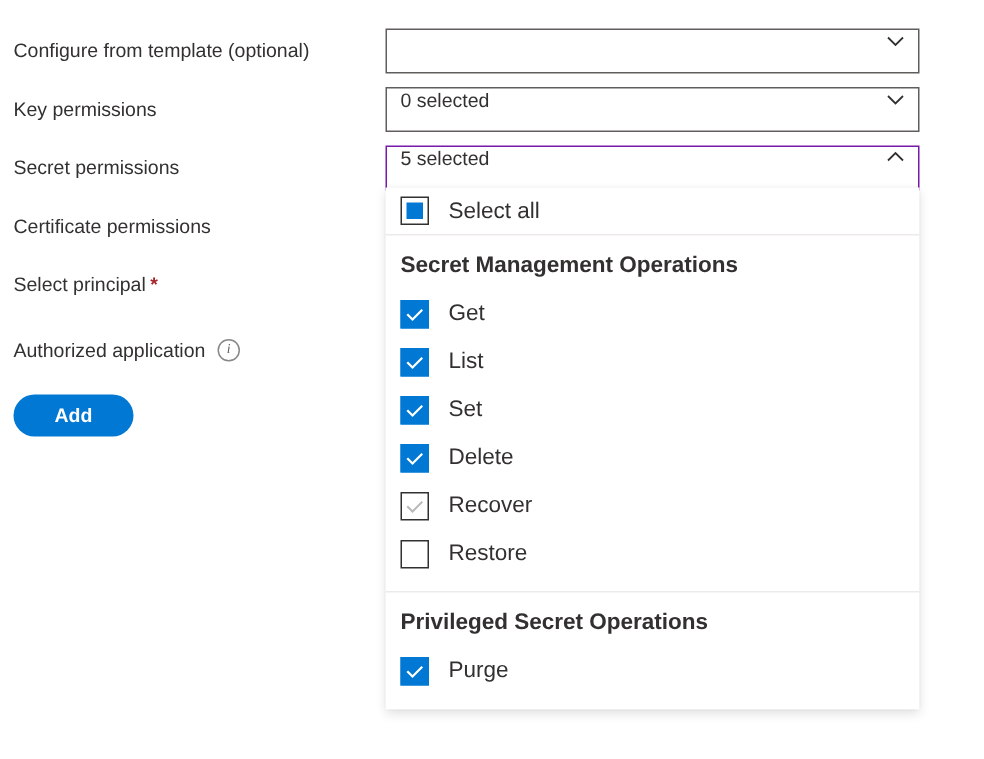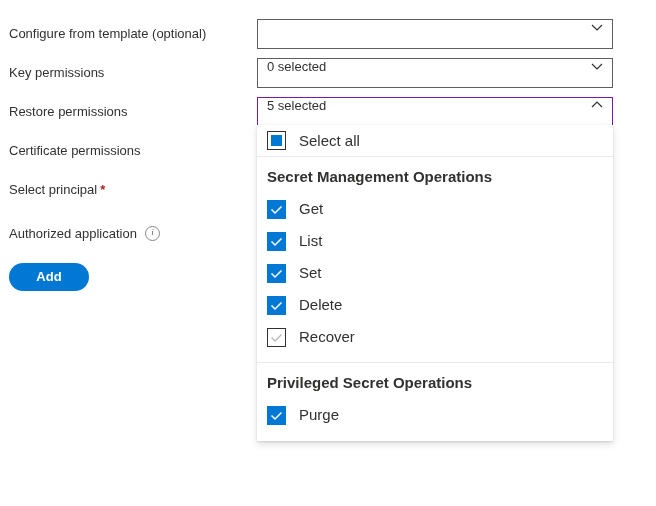--- a/index.html
+++ b/index.html
@@ -207,21 +207,21 @@
 <body>
 
 <div class="form-labels">
   <div class="field-label" style="top:26px">
     <span>Configure from template (optional)</span>
   </div>
   <div class="field-label" style="top:65px">
     <span>Key permissions</span>
   </div>
   <div class="field-label" style="top:104px">
-    <span>Restore permissions</span>
+    <span>Secret permissions</span>
   </div>
   <div class="field-label" style="top:143px">
     <span>Certificate permissions</span>
   </div>
   <div class="field-label" style="top:182px">
     <span>Select principal</span><span class="req-star">*</span>
   </div>
   <div class="field-label" style="top:226px">
     <span>Authorized application</span><span class="info-icon"></span>
   </div>
@@ -312,20 +312,24 @@
   <div class="dd-item">
     <span class="cb hover">
       <svg width="17" height="17" viewBox="0 0 17 17">
           <path d="M3.5 8.5 L7 12 L13.5 5.5" fill="none" stroke="#b9b8b6" stroke-width="1.3"></path>
         </svg>
     </span>
     <span class="dd-item-label">Recover</span>
   </div>
 
 
+  <div class="dd-item">
+    <span class="cb"></span>
+    <span class="dd-item-label">Restore</span>
+  </div>
 
   <div class="dd-divider" style="margin-top:9px"></div>
 
   <div class="dd-group-header">Privileged Secret Operations</div>
 
   <div class="dd-item">
     <span class="cb checked">
       <svg width="17" height="17" viewBox="0 0 17 17">
           <path d="M3.5 8.5 L7 12 L13.5 5.5" fill="none" stroke="#ffffff" stroke-width="1.5"></path>
         </svg>

